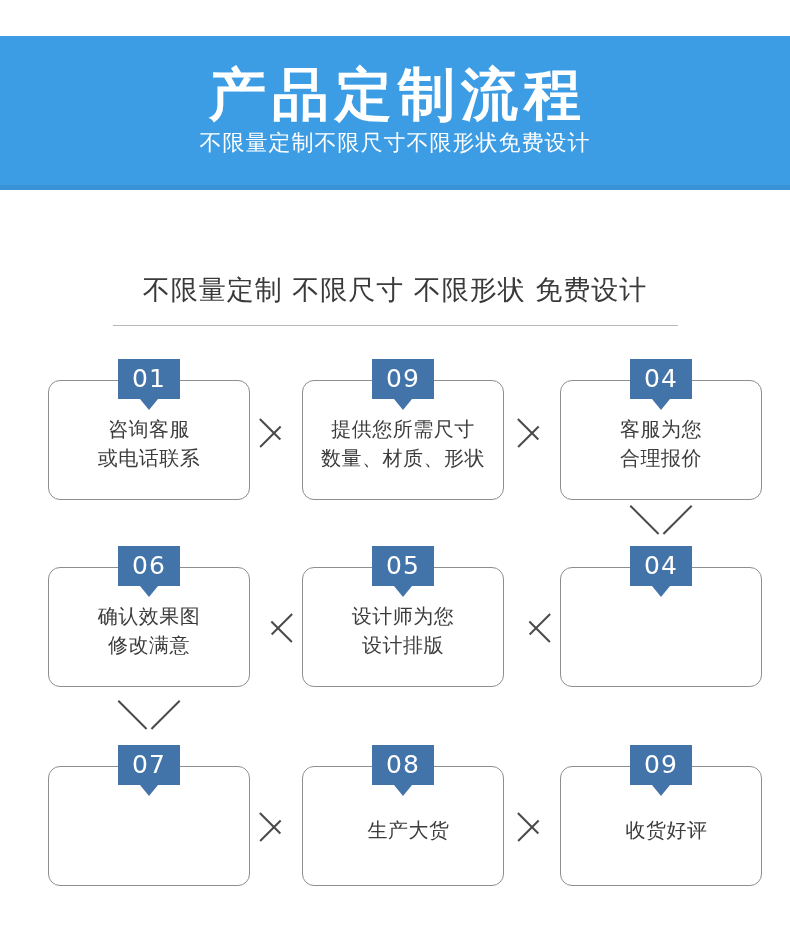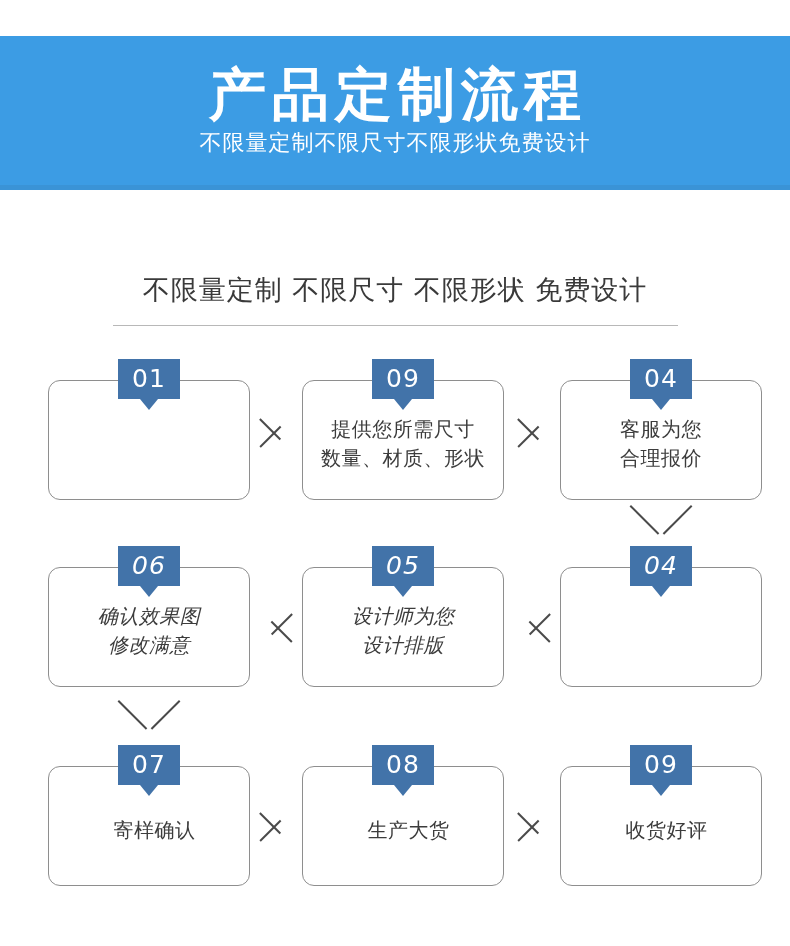--- a/index.html
+++ b/index.html
@@ -170,40 +170,42 @@
     top: 1px;
   }
   .chev-down i.a { left: 1px; transform: rotate(45deg); transform-origin: left top; }
   .chev-down i.b { right: 1px; transform: rotate(-45deg); transform-origin: right top; }
 
   
   .col-a { left: 48px; }
   .col-b { left: 302px; }
   .col-c { left: 560px; }
   .row-1 { top: 380px; }
-  .row-2 { top: 567px; font-style: italic; }
+  .row-2 { top: 567px; }
   .row-3 { top: 766px; padding-left: 11px; }
 </style>
 </head>
 <body>
 
 <div class="banner">
   <h1 class="banner-title">产品定制流程</h1>
   <p class="banner-subtitle">不限量定制不限尺寸不限形状免费设计</p>
 </div>
 
 <div class="section-head">
   <h2 class="section-title">不限量定制 不限尺寸 不限形状 免费设计</h2>
 </div>
 <div class="divider"></div>
 
 <div class="flow">
 
   <div class="step col-a row-1">
     <div class="badge">01</div>
+    <div class="step-text">咨询客服
+或电话联系</div>
   </div>
 
   <div class="chev" style="left:259px; top:404px;">
     <i class="a"></i>
       <i class="b"></i>
   </div>
 
   <div class="step col-b row-1">
     <div class="badge">09</div>
     <div class="step-text">提供您所需尺寸
@@ -252,21 +254,20 @@
 修改满意</div>
   </div>
 
   <div class="chev-down" style="left:118px; top:699px;">
     <i class="a"></i>
       <i class="b"></i>
   </div>
 
   <div class="step col-a row-3">
     <div class="badge">07</div>
-    <div class="step-text">寄样确认</div>
   </div>
 
   <div class="chev" style="left:259px; top:798px;">
     <i class="a"></i>
       <i class="b"></i>
   </div>
 
   <div class="step col-b row-3">
     <div class="badge">08</div>
     <div class="step-text">生产大货</div>

